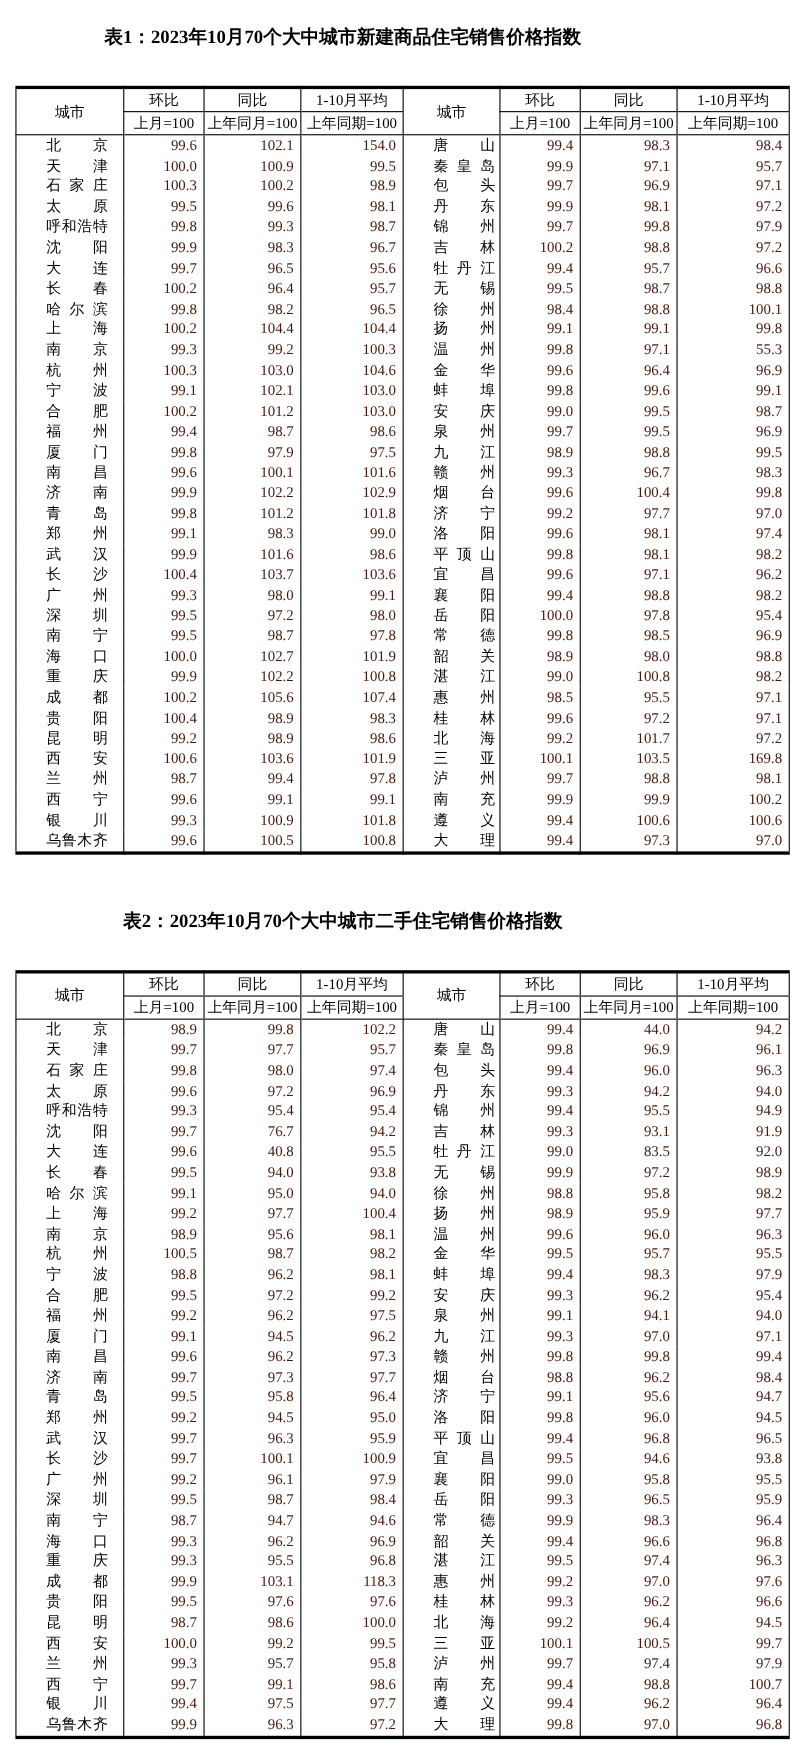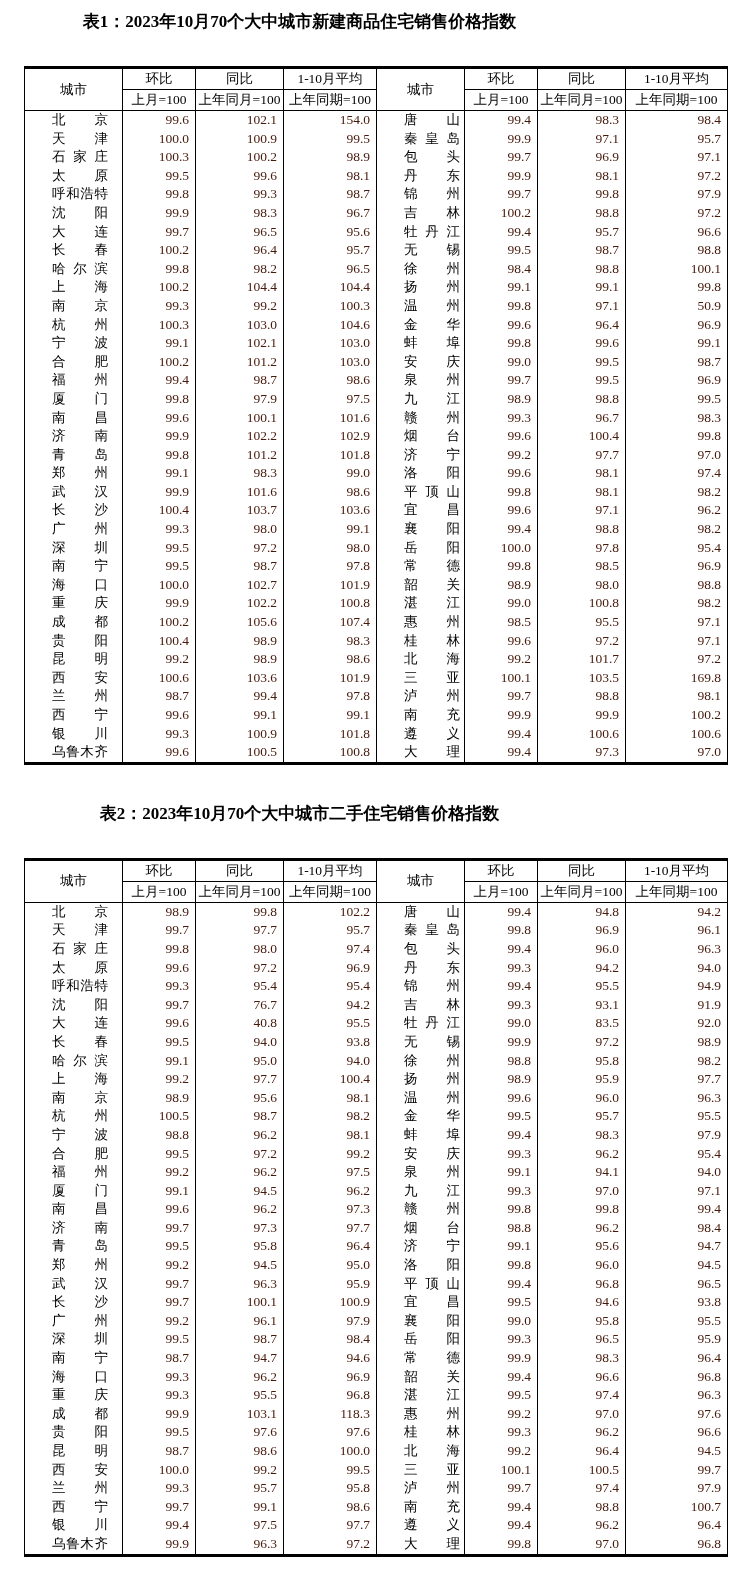--- a/index.html
+++ b/index.html
@@ -14,29 +14,29 @@
     height: 1595px;
     overflow: hidden;
   }
   .tbl-title {
     width: 599px;
     font-size: 17px;
     line-height: 22px;
     font-weight: bold;
     text-align: center;
     color: #000000;
-    margin: 0;
+    margin: 12px;
   }
   #title1 { padding-top: 11px; }
   #title2 { padding-top: 38px; }
   table.price-table {
     border-collapse: collapse;
     table-layout: fixed;
     width: 703px;
-    margin-left: 24px;
+    margin-left: 14px;
     margin-top: 33px;
     border-top: 3px solid #000;
     border-bottom: 3px solid #000;
     border-left: 1px solid #000;
     border-right: 1px solid #000;
   }
   .price-table th {
     font-weight: normal;
     font-size: 13.5px;
     color: #000000;
@@ -210,21 +210,21 @@
           <td class="num">99.8</td>
         </tr>
         <tr>
           <td class="city"><span class="city-name">南京</span></td>
           <td class="num">99.3</td>
           <td class="num">99.2</td>
           <td class="num">100.3</td>
           <td class="city"><span class="city-name">温州</span></td>
           <td class="num">99.8</td>
           <td class="num">97.1</td>
-          <td class="num">50.9</td>
+          <td class="num">55.3</td>
         </tr>
         <tr>
           <td class="city"><span class="city-name">杭州</span></td>
           <td class="num">100.3</td>
           <td class="num">103.0</td>
           <td class="num">104.6</td>
           <td class="city"><span class="city-name">金华</span></td>
           <td class="num">99.6</td>
           <td class="num">96.4</td>
           <td class="num">96.9</td>
@@ -495,21 +495,21 @@
         </tr>
       </thead>
       <tbody>
         <tr>
           <td class="city"><span class="city-name">北京</span></td>
           <td class="num">98.9</td>
           <td class="num">99.8</td>
           <td class="num">102.2</td>
           <td class="city"><span class="city-name">唐山</span></td>
           <td class="num">99.4</td>
-          <td class="num">94.8</td>
+          <td class="num">44.0</td>
           <td class="num">94.2</td>
         </tr>
         <tr>
           <td class="city"><span class="city-name">天津</span></td>
           <td class="num">99.7</td>
           <td class="num">97.7</td>
           <td class="num">95.7</td>
           <td class="city"><span class="city-name">秦皇岛</span></td>
           <td class="num">99.8</td>
           <td class="num">96.9</td>

